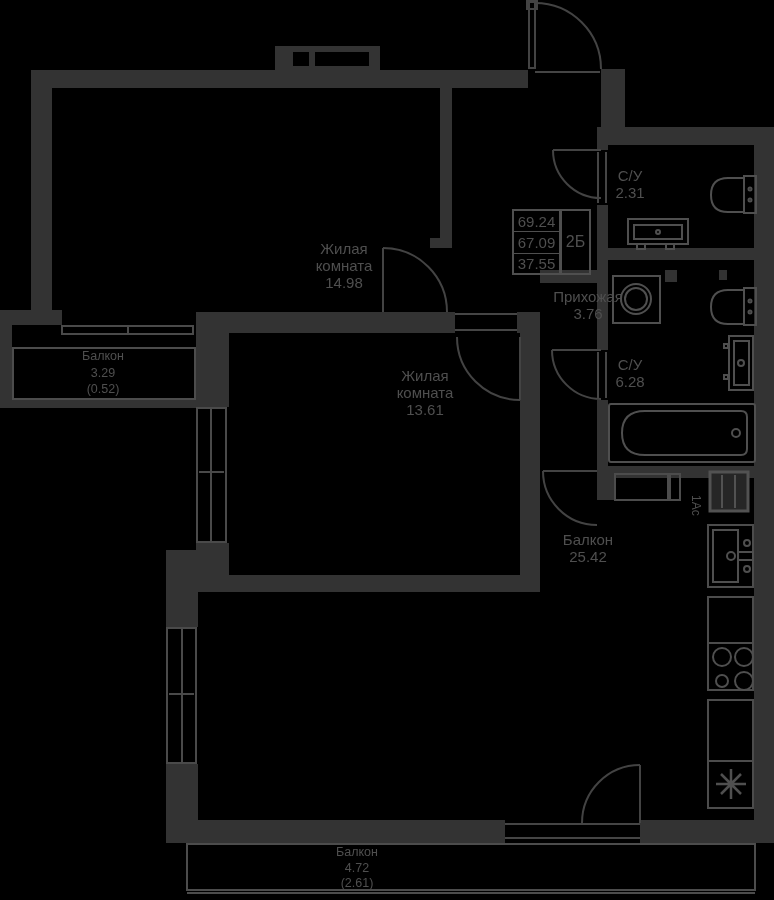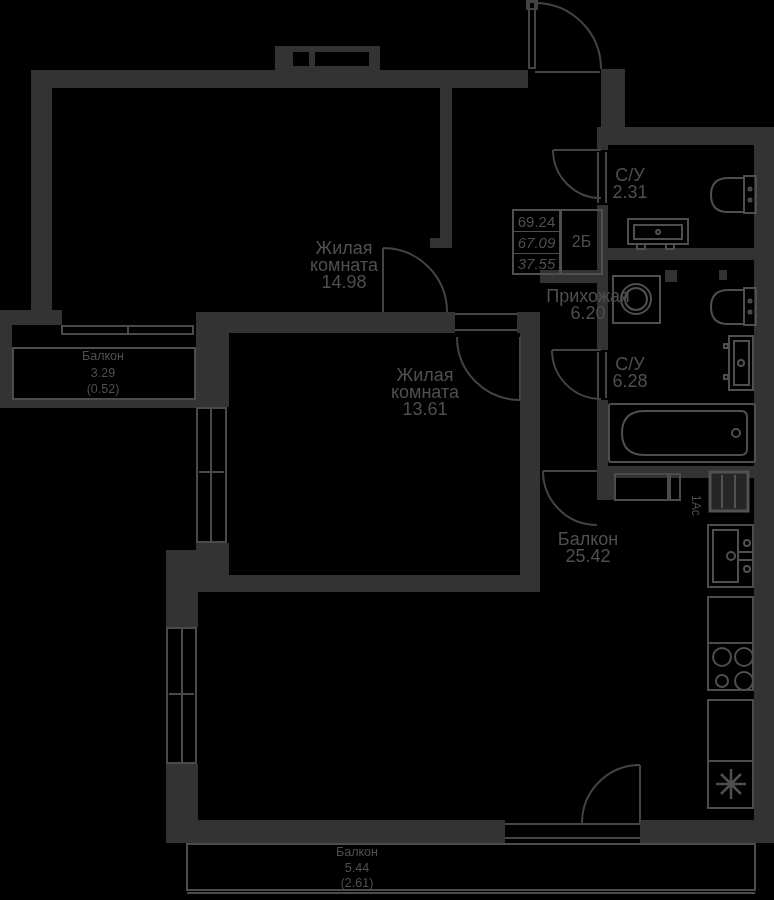--- a/index.html
+++ b/index.html
@@ -1,26 +1,26 @@
 <!DOCTYPE html>
 <html><head>
 <meta charset="utf-8">
 <style>
   html,body{margin:0;padding:0;background:#000;}
   .plan{position:relative;width:774px;height:900px;background:#000;overflow:hidden;
         font-family:"Liberation Sans",sans-serif;}
   .wall{position:absolute;background:#333333;}
-  .lbl{position:absolute;color:#4f4f4f;font-size:18px;line-height:17px;text-align:center;
+  .lbl{position:absolute;color:#4f4f4f;font-size:15px;line-height:17px;text-align:center;
        transform:translateX(-50%);white-space:nowrap;}
   .lbl div{pointer-events:none;}
   svg.overlay{position:absolute;left:0;top:0;}
   .infobox{position:absolute;border:2px solid #4f4f4f;color:#4f4f4f;box-sizing:border-box;}
   .infobox .row{height:20.3px;display:flex;align-items:center;justify-content:center;
                 font-size:15px;}
-  .infobox .row + .row{border-top:1.5px solid #4f4f4f;font-style:italic;}
+  .infobox .row + .row{border-top:1.5px solid #4f4f4f;}
   .type-box{display:flex;align-items:center;justify-content:center;font-size:16px;}
   .vlabel{position:absolute;left:703px;top:495px;transform:rotate(90deg);transform-origin:0 0;
           color:#4f4f4f;font-size:12px;white-space:nowrap;}
 </style>
 </head>
 <body>
 
 <div class="plan">
 
   <div class="wall" style="left:31px;top:70px;width:497px;height:18px"></div>
@@ -207,21 +207,21 @@
   </div>
 
   <div class="lbl" style="left:425px;top:367px">
     <div>Жилая</div>
     <div>комната</div>
     <div>13.61</div>
   </div>
 
   <div class="lbl" style="left:588px;top:288px">
     <div>Прихожая</div>
-    <div>6.20</div>
+    <div>3.76</div>
   </div>
 
   <div class="lbl" style="left:630px;top:167px">
     <div>С/У</div>
     <div>2.31</div>
   </div>
 
   <div class="lbl" style="left:630px;top:356px">
     <div>С/У</div>
     <div>6.28</div>
@@ -233,28 +233,28 @@
   </div>
 
   <div class="lbl" style="left:103px;top:348px;font-size:12.5px;line-height:16.5px">
     <div>Балкон</div>
     <div>3.29</div>
     <div>(0.52)</div>
   </div>
 
   <div class="lbl" style="left:357px;top:845px;font-size:12.5px;line-height:15.5px">
     <div>Балкон</div>
-    <div>5.44</div>
+    <div>4.72</div>
     <div>(2.61)</div>
   </div>
 
   <div class="infobox" style="left:512px;top:209px;width:49px;height:66px">
     <div class="row">69.24</div>
     <div class="row">67.09</div>
     <div class="row">37.55</div>
   </div>
-  <div class="infobox type-box" style="left:560px;top:209px;width:43px;height:66px">
+  <div class="infobox type-box" style="left:560px;top:209px;width:31px;height:66px">
     <span>2Б</span>
   </div>
 
   <div class="vlabel">1Ас</div>
 
 </div>
 
 </body></html>

